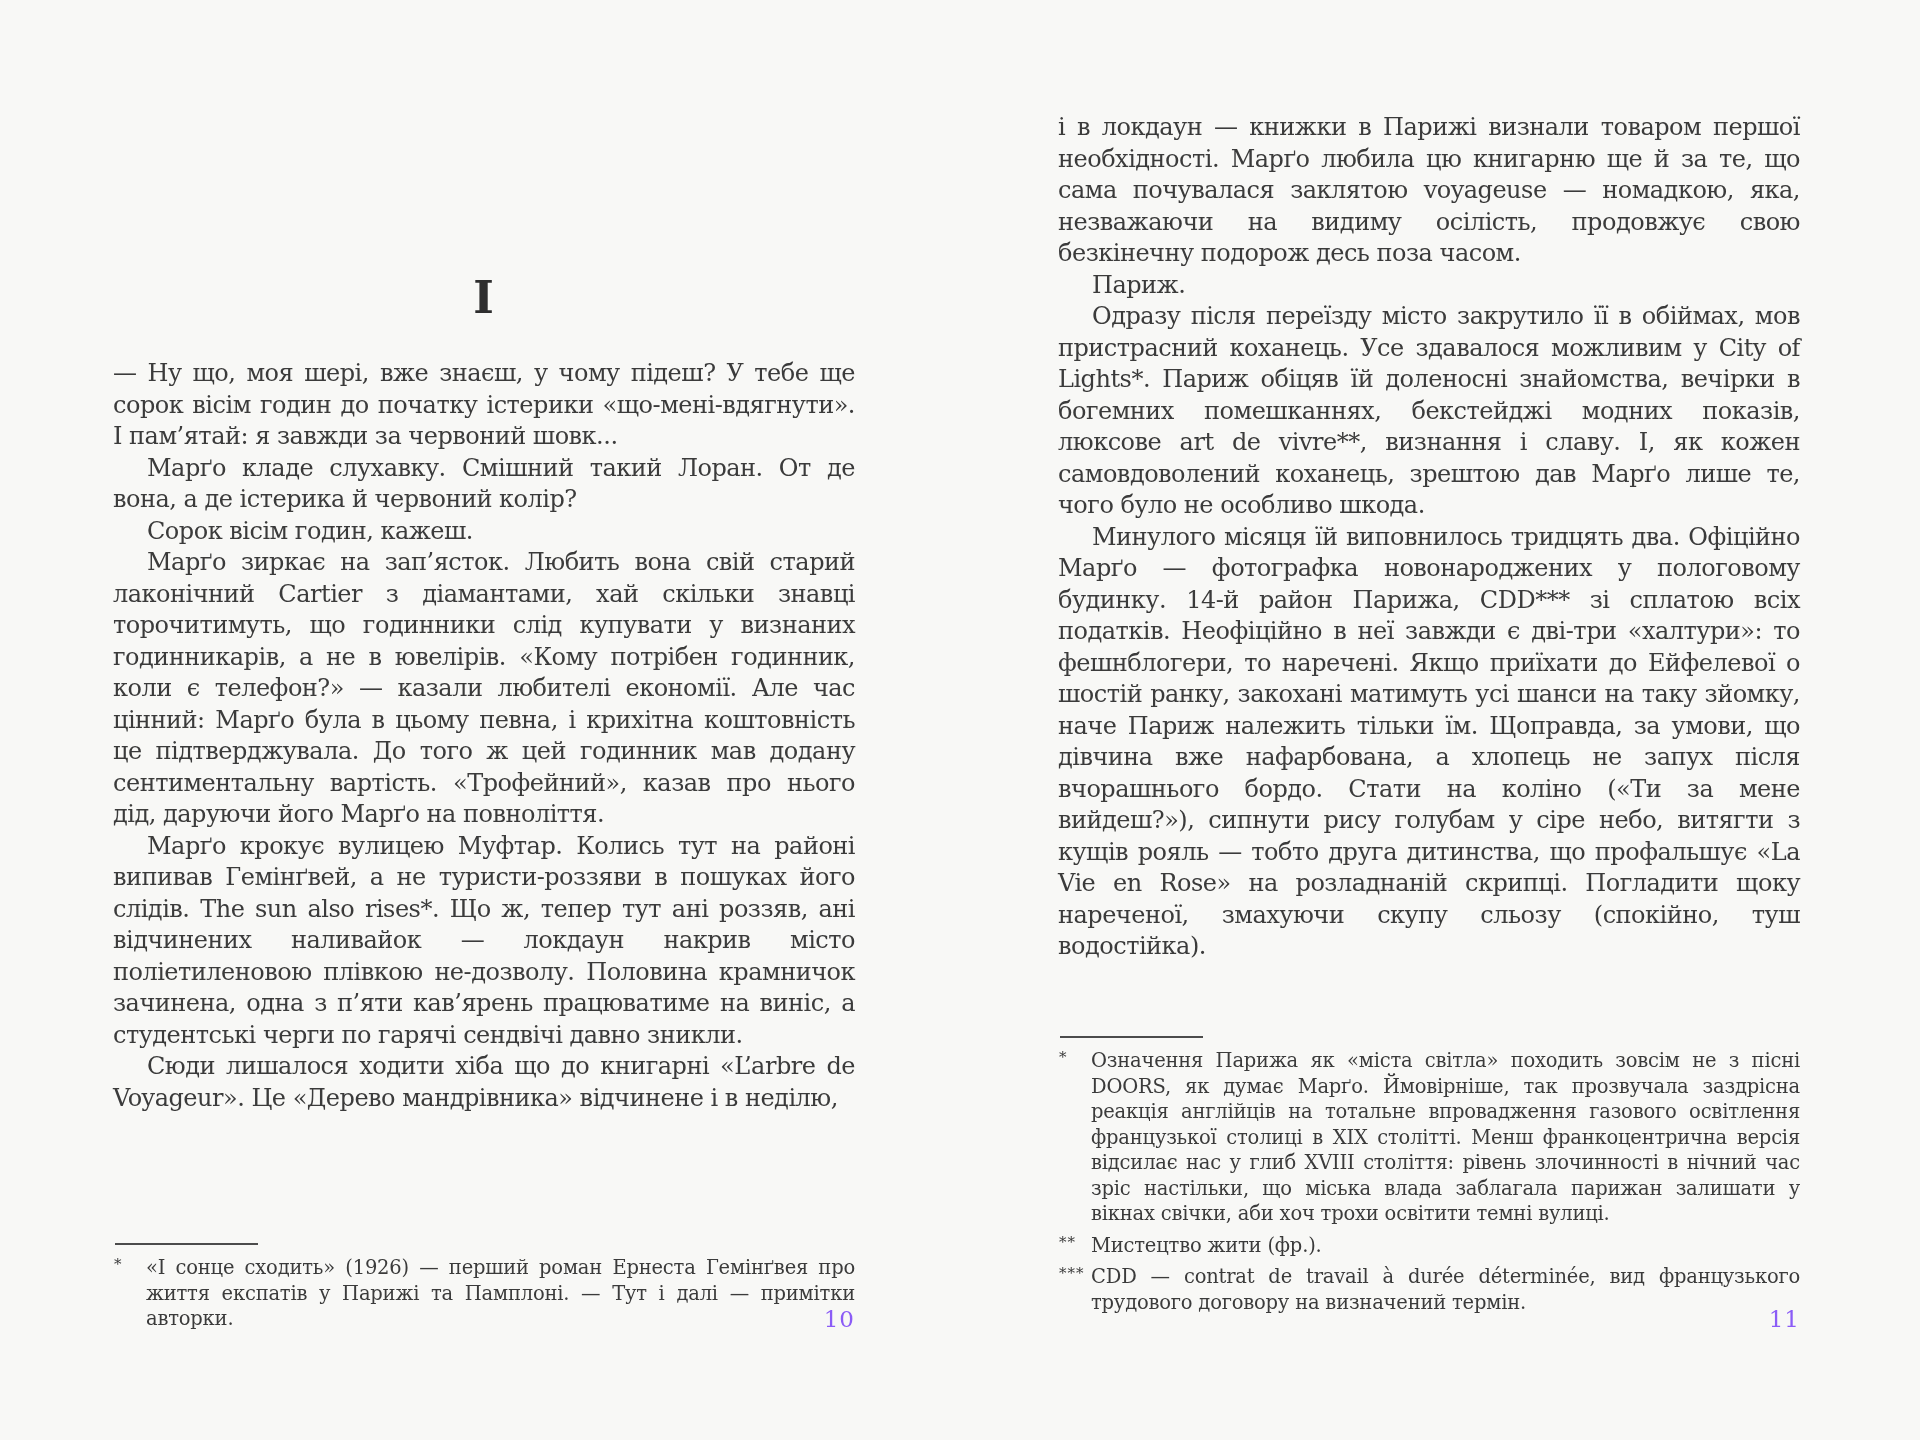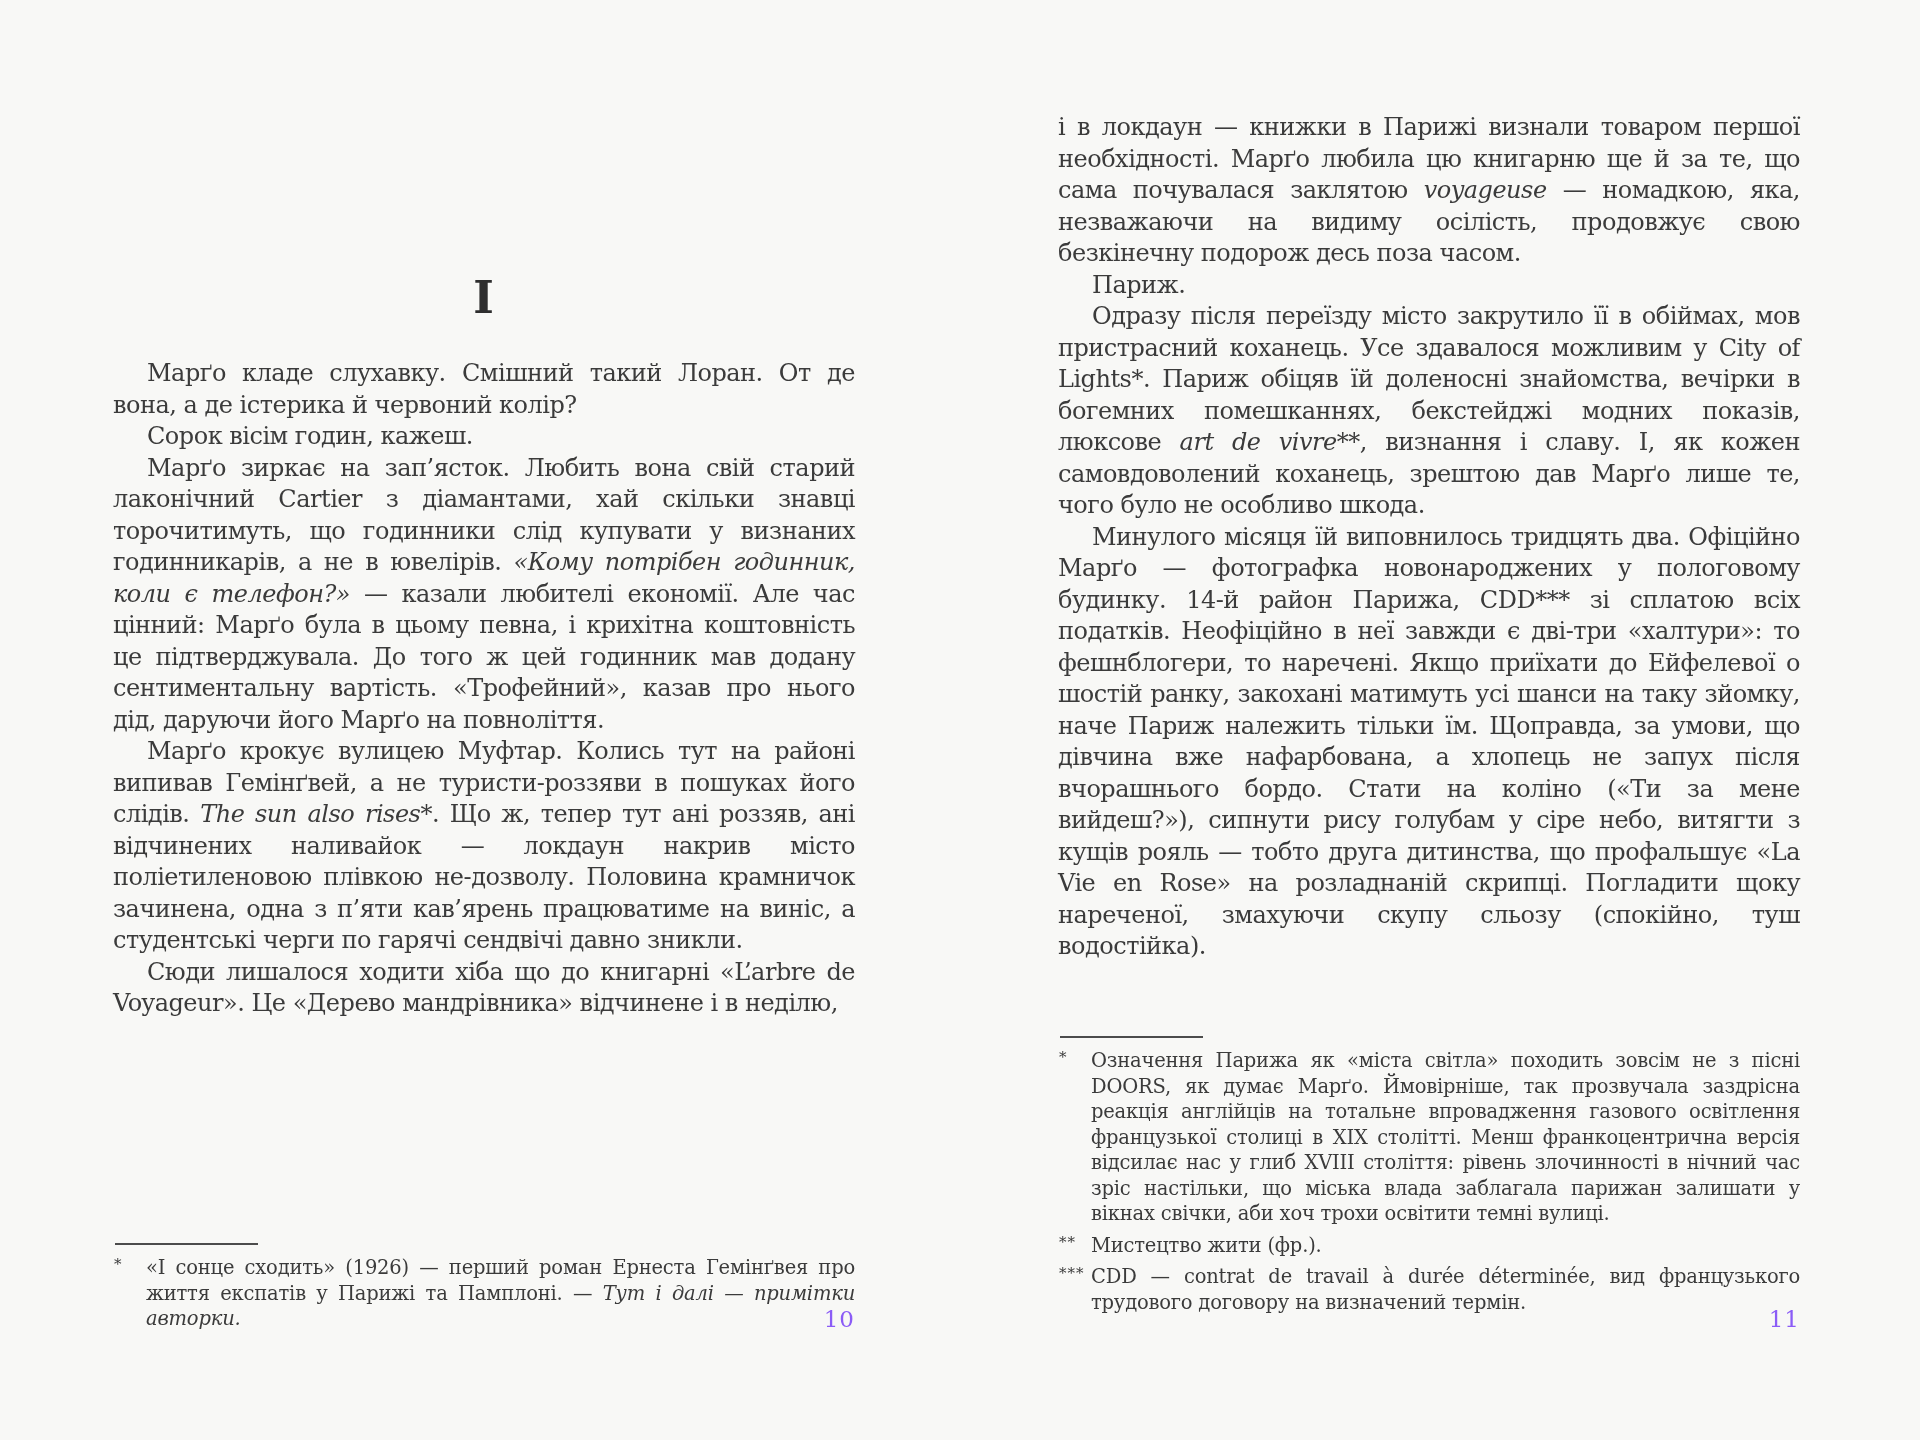--- a/index.html
+++ b/index.html
@@ -39,21 +39,21 @@
     text-align: justify;
     font-size: 24px;
     line-height: 31.5px;
     letter-spacing: -0.5px;
   }
   #left-page  .body-text { top: 358px; }
   #right-page .body-text { top: 112px; }
 
   .body-text p { margin: 0; text-indent: 0; }
   .body-text p.indent { text-indent: 34px; }
-  .run-i { font-style: italic; }
+  .run-i { }
 
   .footnote-block {
     position: absolute;
     left: 0; right: 0;
     font-size: 19.5px;
     line-height: 25.5px;
     letter-spacing: -0.2px;
     text-align: justify;
   }
   #left-page  .footnote-block { top: 1243px; }
@@ -88,20 +88,21 @@
     letter-spacing: 1px;
     color: #8b5cf6;
   }
 </style>
 </head>
 <body>
 
 <div class="page" id="left-page">
   <div class="chapter-heading">I</div>
   <div class="body-text">
+      <p><span class="run">— Ну що, моя шері, вже знаєш, у чому підеш? У тебе ще сорок вісім годин до початку істерики «що-мені-вдягнути». І пам’ятай: я завжди за червоний шовк...</span></p>
       <p class="indent"><span class="run">Марґо кладе слухавку. Смішний такий Лоран. От де вона, а де істерика й червоний колір?</span></p>
       <p class="indent"><span class="run">Сорок вісім годин, кажеш.</span></p>
       <p class="indent"><span class="run">Марґо зиркає на зап’ясток. Любить вона свій старий лаконічний Cartier з діамантами, хай скільки знавці торочитимуть, що годинники слід купувати у визнаних годинникарів, а не в ювелірів. </span><span class="run-i">«Кому потрібен годинник, коли є телефон?»</span><span class="run"> — казали любителі економії. Але час цінний: Марґо була в цьому певна, і крихітна коштовність це підтверджувала. До того ж цей годинник мав додану сентиментальну вартість. «Трофейний», казав про нього дід, даруючи його Марґо на повноліття.</span></p>
       <p class="indent"><span class="run">Марґо крокує вулицею Муфтар. Колись тут на районі випивав Гемінґвей, а не туристи-роззяви в пошуках його слідів. </span><span class="run-i">The sun also rises</span><span class="run">*. Що ж, тепер тут ані роззяв, ані відчинених наливайок — локдаун накрив місто поліетиленовою плівкою не-дозволу. Половина крамничок зачинена, одна з п’яти кав’ярень працюватиме на виніс, а студентські черги по гарячі сендвічі давно зникли.</span></p>
       <p class="indent"><span class="run">Сюди лишалося ходити хіба що до книгарні «L’arbre de Voyageur». Це «Дерево мандрівника» відчинене і в неділю,</span></p>
     </div>
   <div class="footnote-block">
     <div class="footnote-rule"></div>
     <div>
         <div class="footnote"><span class="marker">*</span><span class="run">«І сонце сходить» (1926) — перший роман Ернеста Гемінґвея про життя експатів у Парижі та Памплоні. — </span><span class="run-i">Тут і далі — примітки авторки.</span></div>

